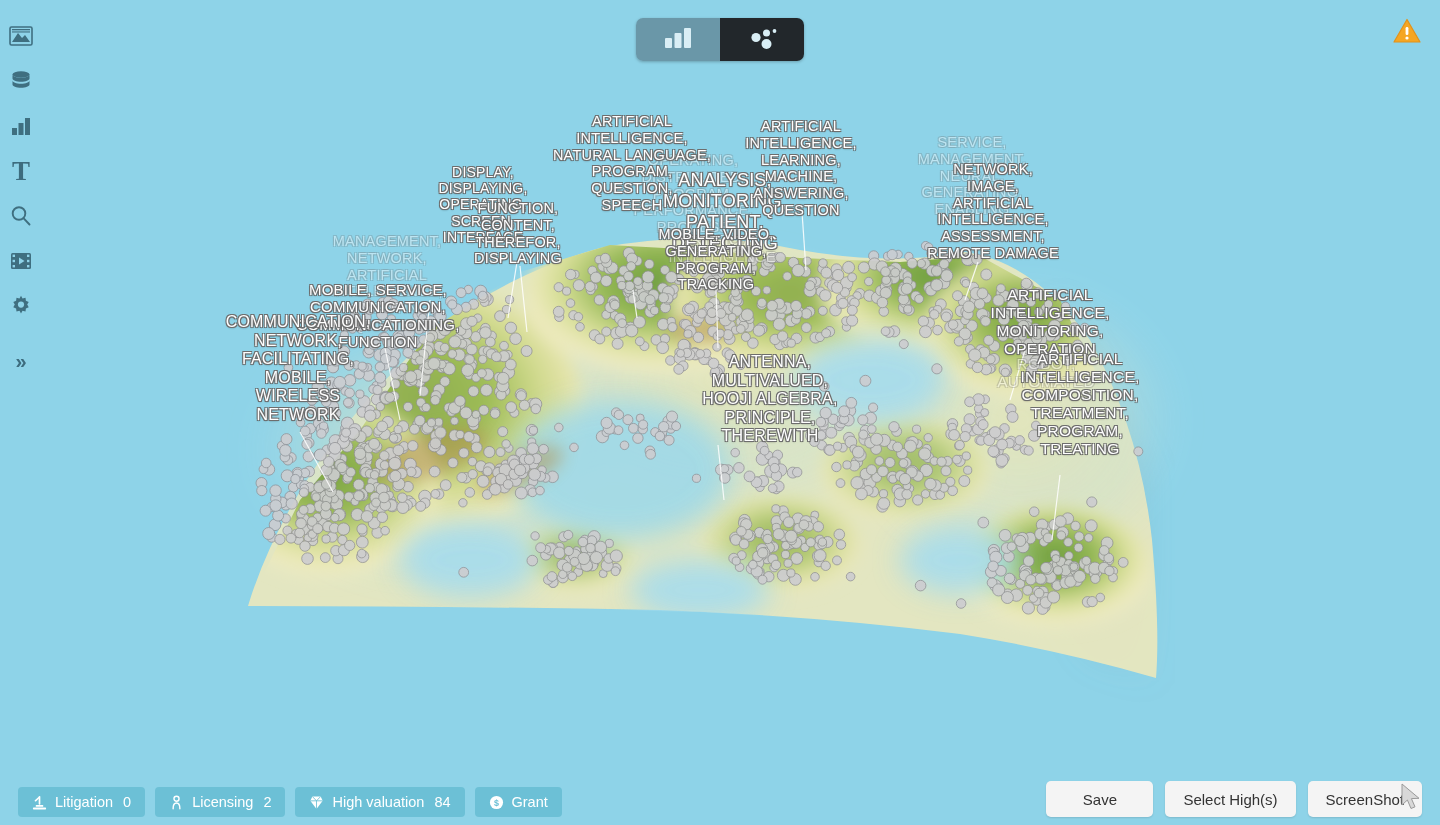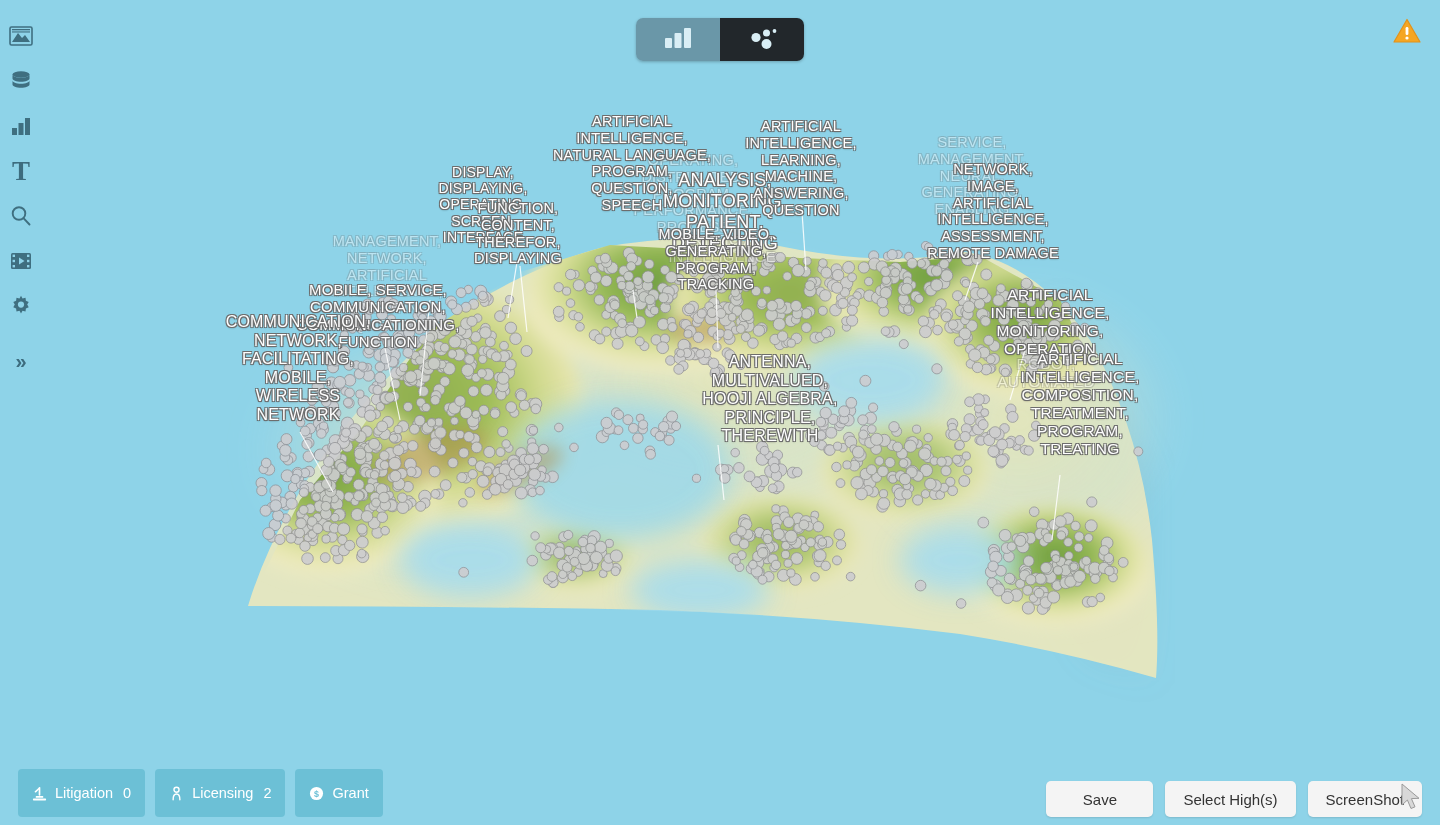--- a/index.html
+++ b/index.html
@@ -101,21 +101,21 @@
       -1px  1px 0 rgba(110,110,110,.6), 1px  1px 0 rgba(110,110,110,.6);
     z-index: 14;
   }
 
   
   #chips {
     position: absolute; left: 18px; bottom: 8px;
     display: flex; gap: 10px; z-index: 40;
   }
   .chip {
-    height: 48px;
+    height: 30px;
     background: #6cc0d6;
     border-radius: 4px;
     display: flex; align-items: center; gap: 8px;
     padding: 0 14px;
     color: #ffffff;
     font-size: 14.5px;
     cursor: pointer;
     white-space: nowrap;
   }
   .chip .c-ico { display: flex; align-items: center; }
@@ -1972,20 +1972,30 @@
           <svg width="15" height="15" viewBox="0 0 16 16" fill="none" stroke="#ffffff" stroke-width="1.5">
             <circle cx="8" cy="4" r="2.7"></circle>
             <path d="M4.4 14.6 C4.4 10.6 6 8.6 8 8.6 C10 8.6 11.6 10.6 11.6 14.6" stroke-linecap="round"></path>
           </svg>
         </span>
         <span>Licensing</span>
         <span class="c-num">2</span>
       </div>
       <div class="chip">
         <span class="c-ico">
+          <svg width="15" height="15" viewBox="0 0 16 16" fill="#ffffff">
+            <path d="M8 15 L1.4 6.2 L3.6 1.6 L12.4 1.6 L14.6 6.2 Z"></path>
+            <path d="M3.6 1.6 L8 6.2 L12.4 1.6 M1.4 6.2 L14.6 6.2 M8 6.2 L8 15" stroke="#6cc0d6" stroke-width=".9" fill="none"></path>
+          </svg>
+        </span>
+        <span>High valuation</span>
+        <span class="c-num">84</span>
+      </div>
+      <div class="chip">
+        <span class="c-ico">
           <svg width="15" height="15" viewBox="0 0 16 16">
             <circle cx="8" cy="8" r="7" fill="#ffffff"></circle>
             <text x="8" y="11.6" font-family="Liberation Sans, sans-serif" font-size="9.5" font-weight="700" fill="#6cc0d6" text-anchor="middle">$</text>
           </svg>
         </span>
         <span>Grant</span>
       </div>
     </div>
 
   <div id="actions">

